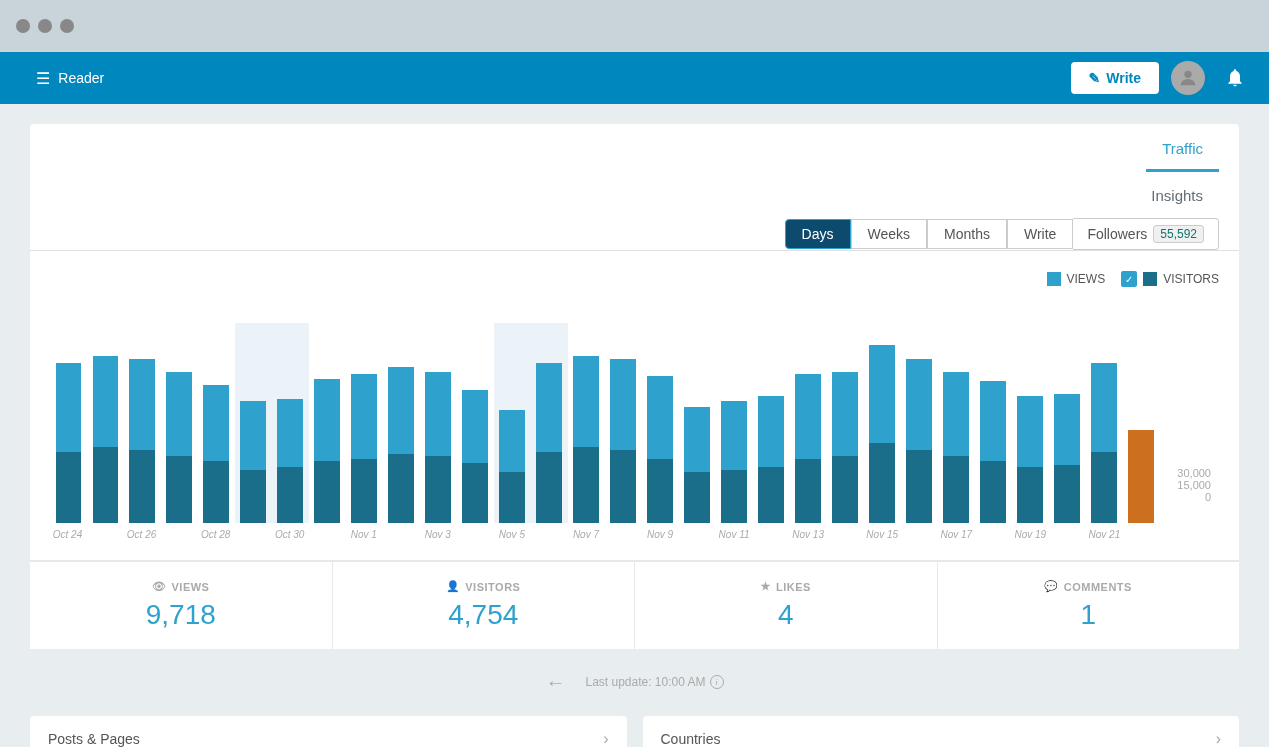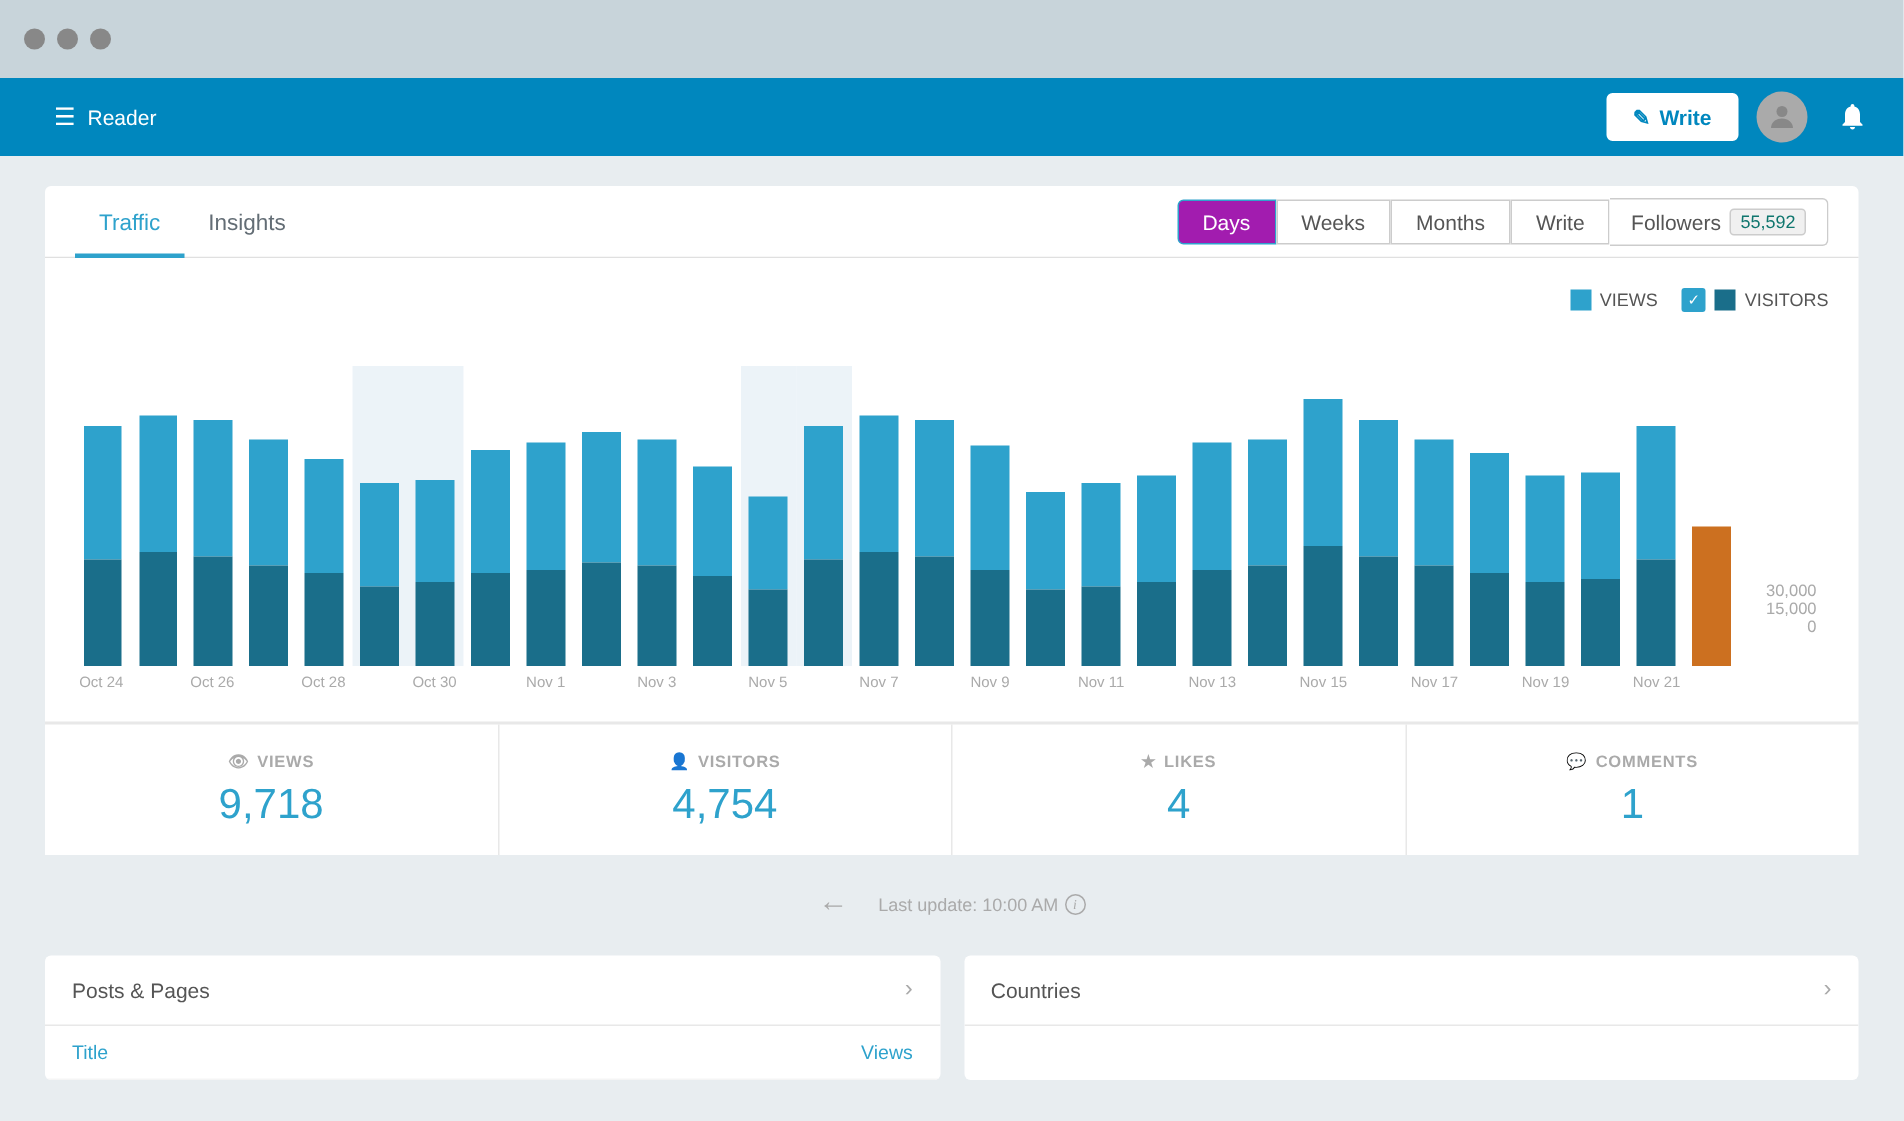--- a/index.html
+++ b/index.html
@@ -60,23 +60,24 @@
 
     .main-content {
       padding: 20px 30px;
       max-width: 1269px;
     }
 
     .tabs-header {
       background: white;
       border-radius: 4px 4px 0 0;
       display: flex;
-      align-items: center;
+      align-items: flex-end;
       padding: 0 20px;
       border-bottom: 1px solid #e0e0e0;
+      flex-direction: column;
     }
     .tab {
       padding: 16px 16px 12px;
       font-size: 15px; color: #636d75;
       cursor: pointer; border-bottom: 3px solid transparent;
       margin-bottom: -1px;
     }
     .tab.active { color: #2ea2cc; border-bottom-color: #2ea2cc; font-weight: 500; }
 
     .period-controls {
@@ -85,21 +86,21 @@
       align-items: center;
       gap: 0;
     }
     .period-btn {
       padding: 6px 16px; font-size: 14px;
       border: 1px solid #ccc; background: white; color: #555;
       cursor: pointer;
     }
     .period-btn:first-child { border-radius: 4px 0 0 4px; }
     .period-btn:last-child { border-radius: 0; }
-    .period-btn.active { background: #a21caf; color: white; border-color: #2ea2cc; }
+    .period-btn.active { background: #0c4a6e; color: white; border-color: #2ea2cc; }
     .followers-btn {
       padding: 6px 14px; font-size: 14px;
       border: 1px solid #ccc; background: white; color: #555;
       cursor: pointer; border-radius: 0 4px 4px 0;
       border-left: none;
       display: flex; align-items: center; gap: 6px;
     }
     .followers-count {
       background: #f0f0f0; border: 1px solid #ccc; border-radius: 3px;
       padding: 1px 6px; font-size: 12px; color: #0f766e;
@@ -159,20 +160,21 @@
     .chart-x-labels {
       display: flex;
       gap: 2px;
       margin-top: 6px;
     }
     .x-label {
       flex: 1;
       text-align: center;
       font-size: 10px;
       color: #aaa;
+      font-style: italic;
     }
 
     .stats-row {
       background: white;
       display: flex;
       border-top: 1px solid #e8e8e8;
     }
     .stat-item {
       flex: 1;
       padding: 18px 20px;

